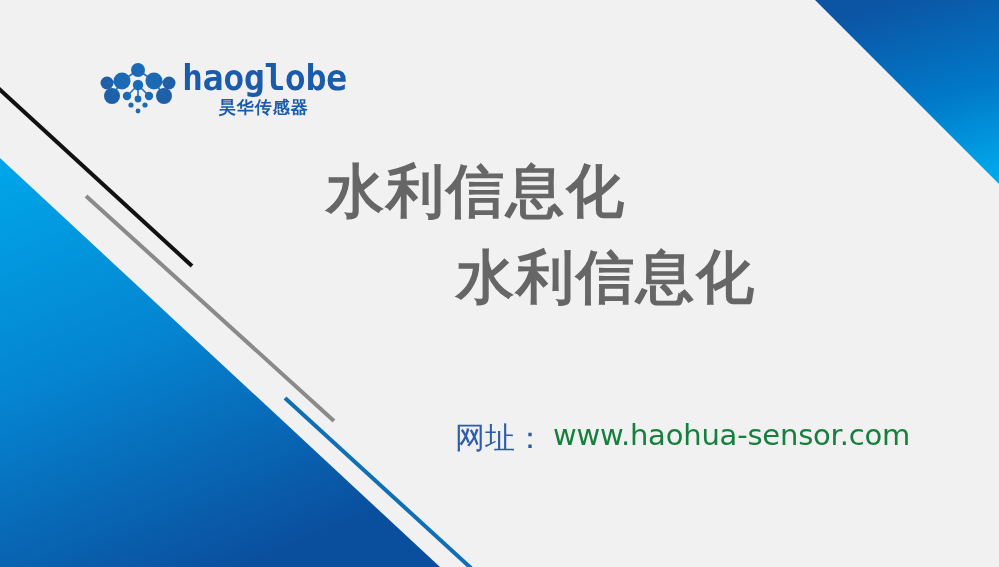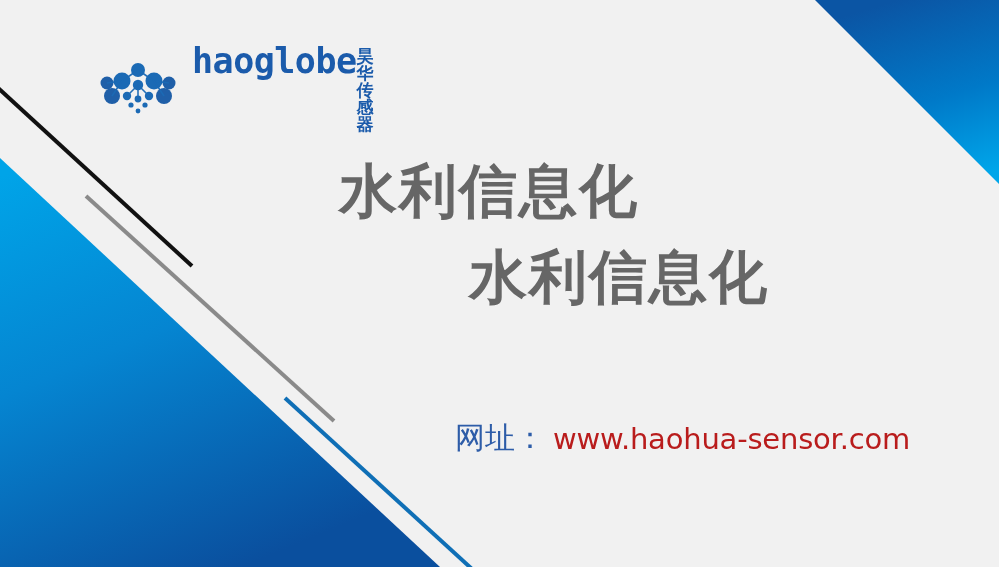--- a/index.html
+++ b/index.html
@@ -33,24 +33,24 @@
     display: flex;
     align-items: center;
   }
   #logo-mark {
     width: 76px;
     height: 56px;
     flex: 0 0 auto;
     display: block;
   }
   #logo-textwrap {
-    margin-left: 16px;
+    margin-left: 6px;
     display: flex;
-    flex-direction: row;
-    align-items: flex-start;
+    flex-direction: column;
+    align-items: center;
     line-height: 1;
   }
   #logo-wordmark {
     font-family: "DejaVu Sans Mono", "Liberation Mono", monospace;
     font-size: 35px;
     font-weight: 700;
     letter-spacing: -0.5px;
     color: #1b5bab;
     line-height: 0.95;
   }
@@ -59,53 +59,53 @@
     font-size: 17px;
     font-weight: 700;
     letter-spacing: 1px;
     color: #1b5bab;
     margin-top: 3px;
     margin-right: 1px;
   }
   
   #title-block {
     position: absolute;
-    left: 17px;
+    left: 4px;
     top: 160px;
     width: 848px;
   }
   .title-line {
     color: #666666;
     font-family: "DejaVu Sans", "Liberation Sans", sans-serif;
     font-weight: 700;
     font-size: 58px;
     letter-spacing: 2px;
     line-height: 1.07;
     white-space: nowrap;
   }
   #title-line-1 { margin-left: 322px; }
   #title-line-2 { margin-left: 452px; margin-top: 24px; }
   
   #url-block {
     position: absolute;
     left: 455px;
     top: 418px;
     display: flex;
-    align-items: center;
+    align-items: flex-start;
     white-space: nowrap;
   }
   #url-label {
     color: #2d5ca8;
     font-family: "DejaVu Sans", "Liberation Sans", sans-serif;
     font-size: 30px;
     font-weight: 400;
     letter-spacing: 0px;
   }
   #url-value {
-    color: #b91c1c;
+    color: #15803d;
     font-family: "DejaVu Sans", "Liberation Sans", sans-serif;
     font-size: 29px;
     font-weight: 400;
     margin-left: 8px;
     letter-spacing: -0.2px;
   }
 </style>
 </head>
 <body>
 

